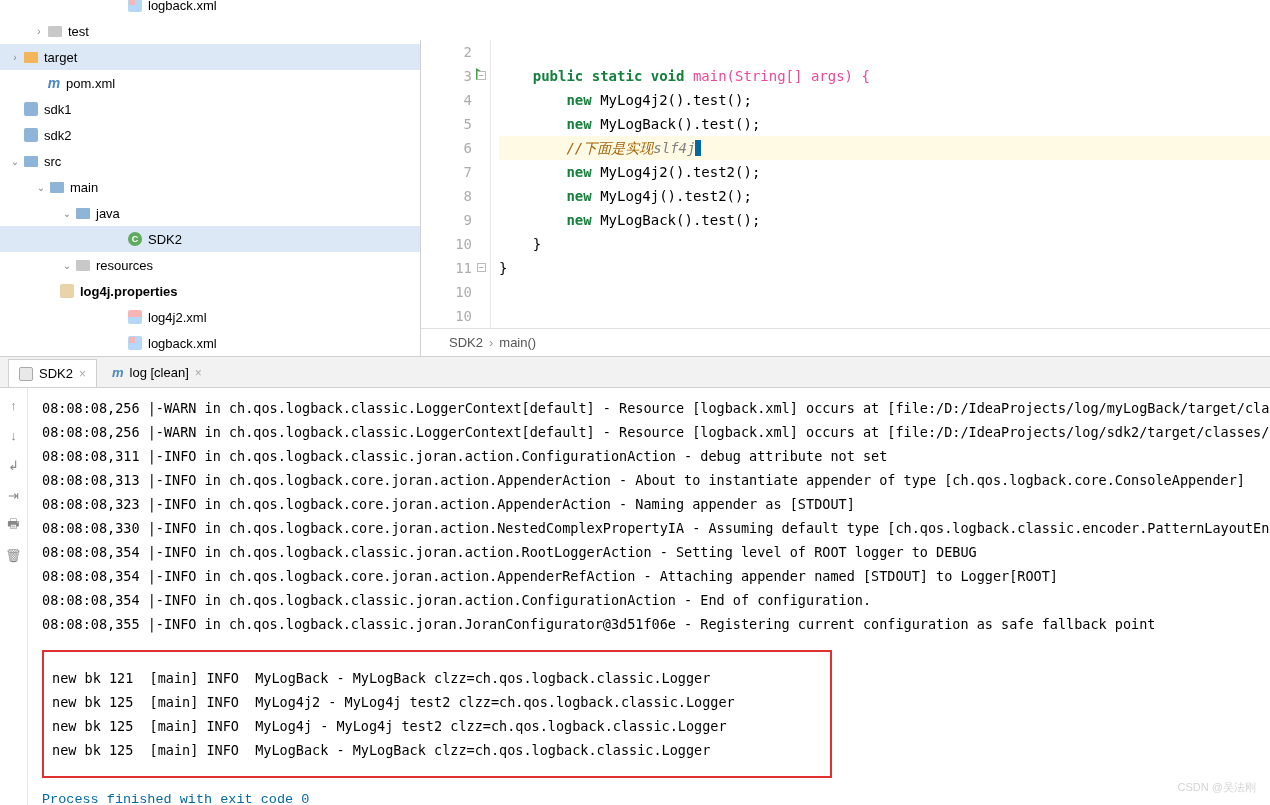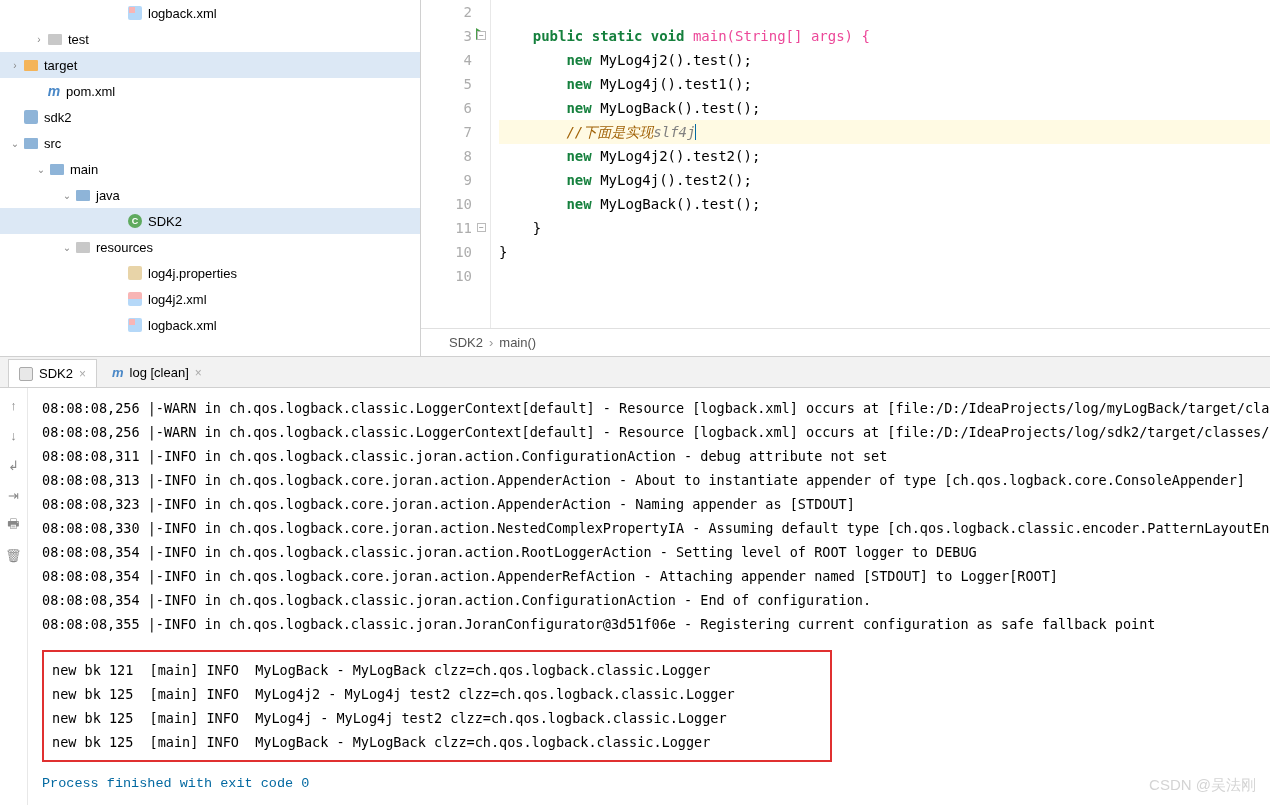--- a/index.html
+++ b/index.html
@@ -1,18 +1,18 @@
 <!DOCTYPE html>
 <html><head>
 <meta charset="utf-8">
 <style>
 * { margin: 0; padding: 0; box-sizing: border-box; }
 body { font-family: "Segoe UI", Arial, sans-serif; font-size: 13px; background: #fff; color: #000; width: 1270px; height: 805px; overflow: hidden; position: relative; }
 .main-layout { display: flex; flex-direction: column; height: 100%; }
-.top-section { display: flex; height: 356px; }
+.top-section { display: flex; height: 356px; align-items: flex-end; }
 .project-tree { width: 420px; overflow: hidden; background: #fff; }
 .tree-item { display: flex; align-items: center; height: 26px; cursor: pointer; white-space: nowrap; }
 .tree-item.selected { background: #dce8f5; }
 .tree-arrow { width: 14px; text-align: center; color: #888; font-size: 10px; }
 .tree-icon { width: 18px; height: 18px; margin-right: 4px; display: inline-flex; align-items: center; justify-content: center; }
 .folder-icon { background: #d8d8d8; width: 14px; height: 11px; border-radius: 1px; }
 .folder-icon.orange { background: #f4b459; }
 .folder-icon.blue { background: #8eb4d8; }
 .folder-icon.gray { background: #c8c8c8; }
 .file-xml-icon { width: 14px; height: 14px; background: linear-gradient(to bottom, #f8b5b5 50%, #b5d8f8 50%); border-radius: 2px; }
@@ -30,42 +30,42 @@
 .gutter-line { height: 24px; position: relative; }
 .run-icon { position: absolute; right: -14px; top: 4px; width: 0; height: 0; border-top: 6px solid transparent; border-bottom: 6px solid transparent; border-left: 10px solid #4a9e4a; }
 .fold-icon { position: absolute; right: -14px; top: 7px; width: 9px; height: 9px; border: 1px solid #bbb; font-size: 8px; line-height: 7px; text-align: center; color: #888; background: #fff; }
 .code-lines { flex: 1; padding-left: 8px; }
 .code-line { height: 24px; white-space: pre; }
 .code-line.highlight { background: #fffae3; }
 .kw { color: #15803d; font-weight: bold; }
 .comment { color: #a16207; font-style: italic; }
 .comment-em { color: #808080; font-style: italic; }
 .plain { color: #ec4899; }
-.cursor { border-right: 1px solid #0369a1; }
+.cursor { border-right: 6px solid #0369a1; }
 
 .breadcrumb { height: 28px; border-top: 1px solid #e0e0e0; display: flex; align-items: center; padding-left: 28px; color: #555; font-size: 13px; background: #fff; }
 .breadcrumb .sep { margin: 0 6px; color: #999; }
 
 .tabs-row { height: 32px; background: #f2f2f2; display: flex; align-items: flex-end; border-top: 1px solid #d0d0d0; border-bottom: 1px solid #d0d0d0; padding-left: 8px; }
 .run-tab { display: flex; align-items: center; padding: 6px 10px; background: #fff; border: 1px solid #d0d0d0; border-bottom: none; margin-right: 4px; font-size: 13px; }
 .run-tab.inactive { background: #f2f2f2; border: 1px solid transparent; }
 .run-tab .close { margin-left: 6px; color: #aaa; cursor: pointer; font-size: 12px; }
 .run-tab .tab-icon { margin-right: 6px; width: 14px; height: 14px; }
 .tab-icon-cmd { background: #e8e8e8; border: 1px solid #aaa; border-radius: 2px; }
 .run-tab .m-icon { color: #4a88c7; font-weight: bold; font-style: italic; font-size: 13px; margin-right: 6px; }
 
 .console-wrap { flex: 1; display: flex; overflow: hidden; }
 .console-toolbar { width: 28px; background: #fff; border-right: 1px solid #e8e8e8; display: flex; flex-direction: column; align-items: center; padding-top: 8px; gap: 12px; }
 .tool-btn { width: 18px; height: 18px; color: #888; cursor: pointer; display: flex; align-items: center; justify-content: center; }
 .console-output { flex: 1; font-family: "Consolas", "Monaco", monospace; font-size: 13.5px; line-height: 24px; padding: 8px 14px; overflow: auto; background: #fff; color: #000; white-space: pre; }
 .console-line { white-space: pre; }
-.highlight-box { border: 2px solid #e03030; padding: 6px 8px; margin: 14px 0 10px 0; width: 790px; }
+.highlight-box { border: 2px solid #e03030; padding: 14px 8px; margin: 14px 0 10px 0; width: 790px; }
 .blue-text { color: #0369a1; font-family: Liberation Mono, monospace; }
 
-.watermark { position: absolute; bottom: 10px; right: 14px; color: #d4d4d4; font-size: 15px; font-family: sans-serif; pointer-events: none; }
+.watermark { position: absolute; bottom: 10px; right: 14px; color: #d4d4d4; font-size: 11px; font-family: sans-serif; pointer-events: none; }
 </style>
 </head>
 <body>
 
 <div class="main-layout">
   <div class="top-section">
     <div class="project-tree" id="tree">
         <div class="tree-item" style="padding-left: 112px;">
           <span class="tree-arrow"></span>
           <span class="tree-icon">
@@ -90,20 +90,27 @@
         <div class="tree-item" style="padding-left: 32px;">
           <span class="tree-arrow"></span>
           <span class="tree-icon file-m-icon">m</span>
           <span class="tree-label">pom.xml</span>
         </div>
         <div class="tree-item" style="padding-left: 8px;">
           <span class="tree-arrow"></span>
           <span class="tree-icon">
             <span class="module-icon"></span>
           </span>
+          <span class="tree-label">sdk1</span>
+        </div>
+        <div class="tree-item" style="padding-left: 8px;">
+          <span class="tree-arrow"></span>
+          <span class="tree-icon">
+            <span class="module-icon"></span>
+          </span>
           <span class="tree-label">sdk2</span>
         </div>
         <div class="tree-item" style="padding-left: 8px;">
           <span class="tree-arrow">⌄</span>
           <span class="tree-icon">
             <span class="folder-icon blue"></span>
           </span>
           <span class="tree-label">src</span>
         </div>
         <div class="tree-item" style="padding-left: 34px;">
@@ -127,21 +134,21 @@
           </span>
           <span class="tree-label">SDK2</span>
         </div>
         <div class="tree-item" style="padding-left: 60px;">
           <span class="tree-arrow">⌄</span>
           <span class="tree-icon">
             <span class="folder-icon gray"></span>
           </span>
           <span class="tree-label">resources</span>
         </div>
-        <div class="tree-item" style="padding-left: 112px;">
+        <div class="tree-item" style="padding-left: 44px; font-weight: bold;">
           <span class="tree-arrow"></span>
           <span class="tree-icon">
             <span class="file-prop-icon"></span>
           </span>
           <span class="tree-label">log4j.properties</span>
         </div>
         <div class="tree-item" style="padding-left: 112px;">
           <span class="tree-arrow"></span>
           <span class="tree-icon">
             <span class="file-xml-icon"></span>
@@ -169,21 +176,20 @@
             <div class="gutter-line">9</div>
             <div class="gutter-line">10</div>
             <div class="gutter-line">11<span class="fold-icon">−</span></div>
             <div class="gutter-line">10</div>
             <div class="gutter-line">10</div>
           </div>
         <div class="code-lines">
 <div class="code-line"></div>
 <div class="code-line"><span class="plain">    </span><span class="kw">public</span><span> </span><span class="kw">static</span><span> </span><span class="kw">void</span><span class="plain"> main(String[] args) {</span></div>
 <div class="code-line"><span>        </span><span class="kw">new</span><span> MyLog4j2().test();</span></div>
-<div class="code-line"><span>        </span><span class="kw">new</span><span> MyLog4j().test1();</span></div>
 <div class="code-line"><span>        </span><span class="kw">new</span><span> MyLogBack().test();</span></div>
 <div class="code-line highlight"><span>        </span><span class="comment">//下面是实现</span><span class="comment-em cursor">slf4j</span></div>
 <div class="code-line"><span>        </span><span class="kw">new</span><span> MyLog4j2().test2();</span></div>
 <div class="code-line"><span>        </span><span class="kw">new</span><span> MyLog4j().test2();</span></div>
 <div class="code-line"><span>        </span><span class="kw">new</span><span> MyLogBack().test();</span></div>
 <div class="code-line"><span>    }</span></div>
 <div class="code-line"><span>}</span></div>
 <div class="code-line"></div>
         </div>
       </div>

